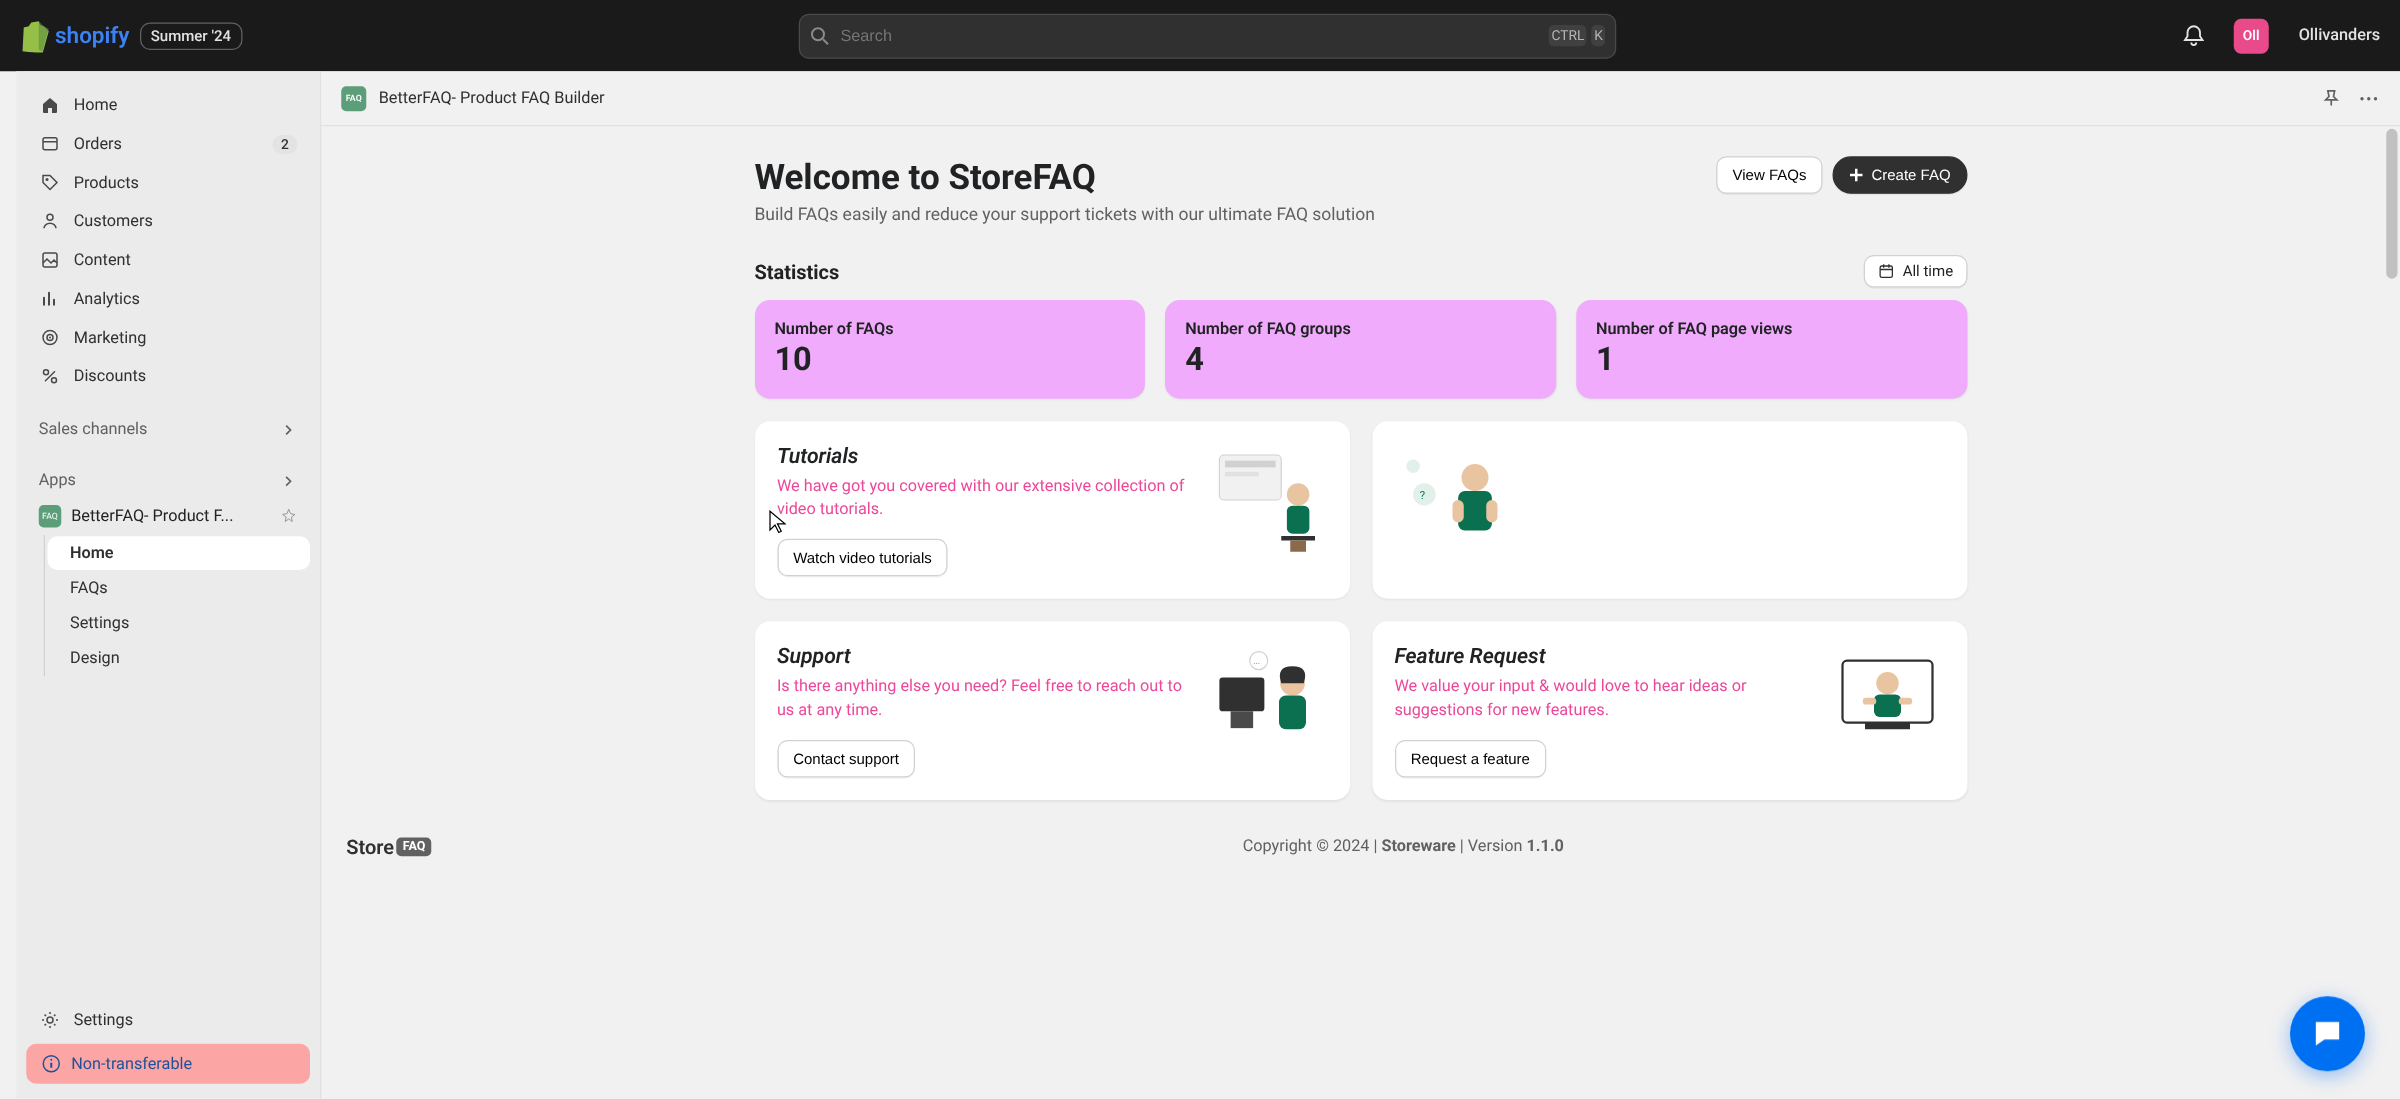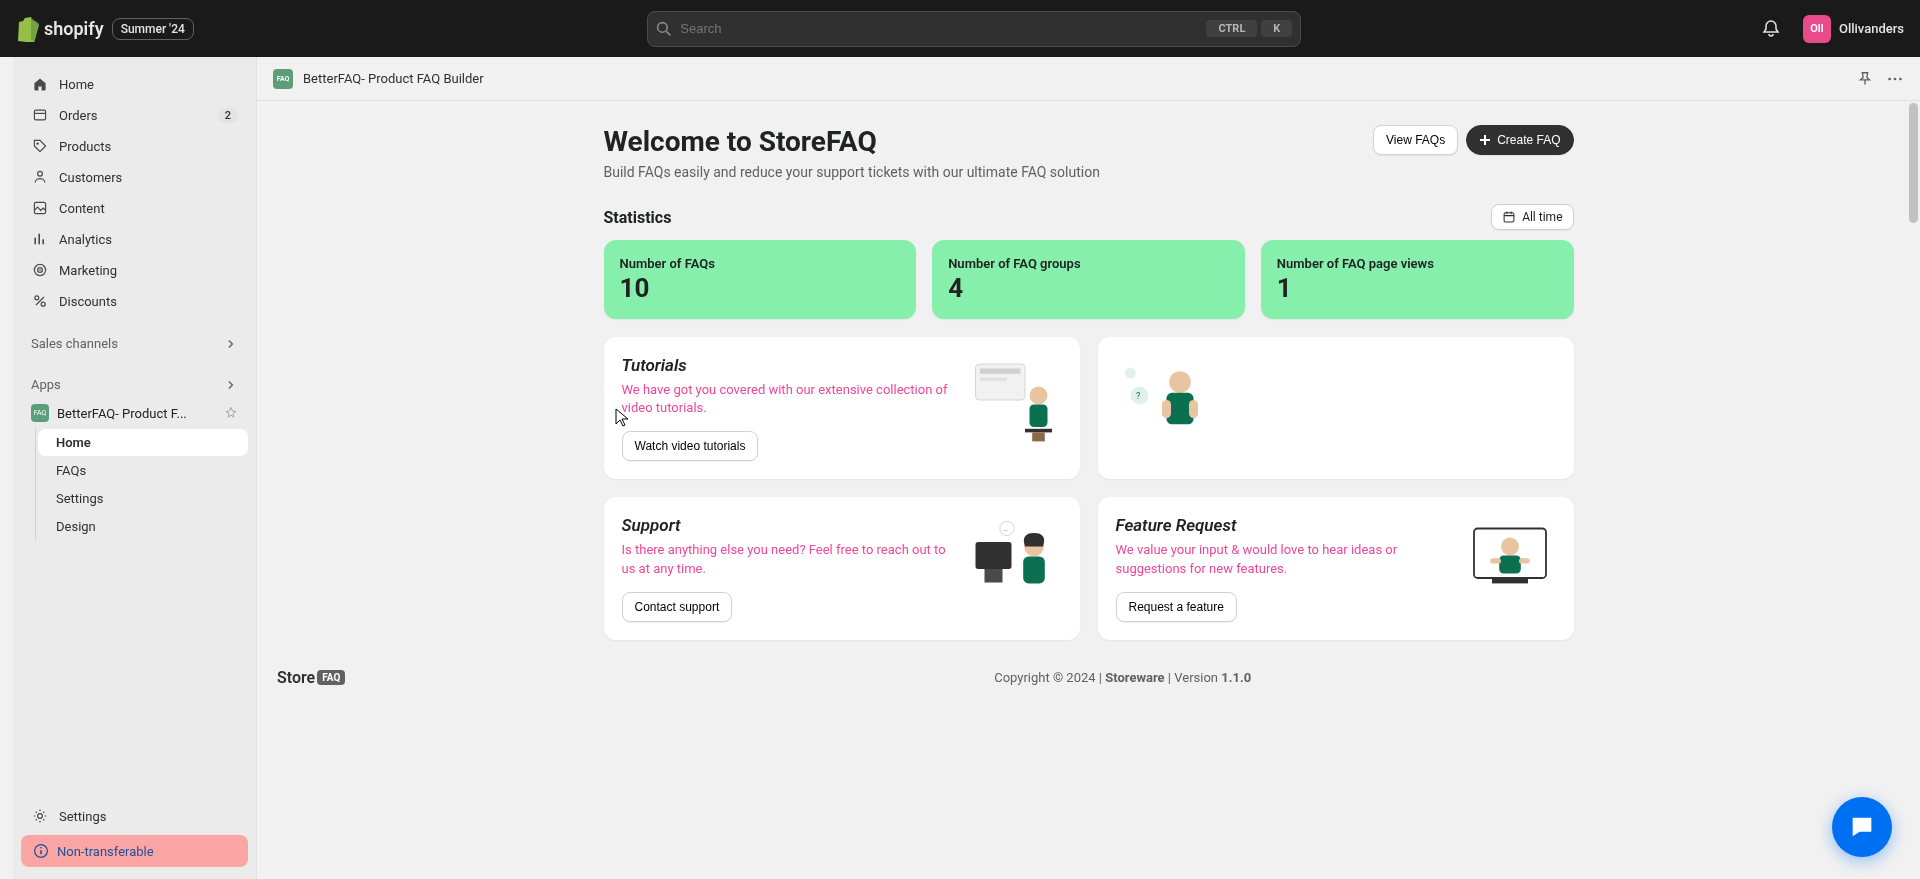--- a/index.html
+++ b/index.html
@@ -1,31 +1,31 @@
 <!DOCTYPE html>
 <html><head>
 <meta charset="utf-8">
 <style>
 * { box-sizing: border-box; margin: 0; padding: 0; }
 body { font-family: -apple-system, BlinkMacSystemFont, "Segoe UI", Roboto, sans-serif; background: #f1f1f1; color: #202223; overflow: hidden; }
 
 
 .topbar { height: 57px; background: #1a1a1a; display: flex; align-items: center; padding: 0 16px; gap: 12px; }
 .logo-group { display: flex; align-items: center; gap: 8px; }
-.shopify-logo { display: flex; align-items: center; color: #e5e5e5; font-weight: 600; font-size: 18px; gap: 4px; }
+.shopify-logo { display: flex; align-items: center; color: #3b82f6; font-weight: 600; font-size: 18px; gap: 4px; }
 .shopify-bag { width: 24px; height: 26px; }
 .badge-summer { border: 1px solid #616161; color: #e3e3e3; font-size: 12px; padding: 3px 8px; border-radius: 8px; font-weight: 500; }
 .search-wrap { flex: 1; display: flex; justify-content: center; }
 .search-box { width: 654px; height: 36px; background: #303030; border: 1px solid #4a4a4a; border-radius: 8px; display: flex; align-items: center; padding: 0 8px; gap: 8px; color: #8a8a8a; }
 .search-box input { flex: 1; background: transparent; border: none; outline: none; color: #e3e3e3; font-size: 13px; }
 .kbd-group { display: flex; gap: 4px; }
-.kbd { background: #404040; color: #b5b5b5; font-size: 11px; padding: 2px 12px; border-radius: 4px; font-weight: 700; }
+.kbd { background: #404040; color: #b5b5b5; font-size: 11px; padding: 2px 2px; border-radius: 4px; font-weight: 400; }
 .topbar-right { display: flex; align-items: center; gap: 16px; }
 .icon-btn { width: 32px; height: 32px; display: flex; align-items: center; justify-content: center; color: #e3e3e3; border-radius: 8px; cursor: pointer; }
-.user-chip { display: flex; align-items: center; gap: 8px; cursor: pointer; }
+.user-chip { display: flex; align-items: center; gap: 24px; cursor: pointer; }
 .avatar { width: 28px; height: 28px; background: #e84a8a; color: #fff; border-radius: 6px; display: flex; align-items: center; justify-content: center; font-size: 11px; font-weight: 600; }
 .username { color: #e3e3e3; font-size: 13px; font-weight: 500; }
 
 
 .layout { display: flex; height: calc(100vh - 57px); }
 .sidebar { width: 244px; background: #ebebeb; display: flex; flex-direction: column; padding: 12px 8px; border-right: 1px solid #e1e1e1; margin-left: 13px; }
 .nav-list { list-style: none; display: flex; flex-direction: column; gap: 1px; }
 .nav-item { display: flex; align-items: center; gap: 10px; padding: 6px 10px; border-radius: 8px; font-size: 13px; color: #303030; cursor: pointer; }
 .nav-item .ico { width: 18px; height: 18px; display: flex; align-items: center; justify-content: center; color: #4a4a4a; }
 .nav-badge { margin-left: auto; background: #e3e3e3; color: #303030; font-size: 11px; padding: 1px 7px; border-radius: 8px; font-weight: 500; }
@@ -50,21 +50,21 @@
 .welcome-row { display: flex; align-items: flex-start; justify-content: space-between; margin-bottom: 6px; }
 .welcome-row h1 { font-size: 28px; font-weight: 700; }
 .btn-row { display: flex; gap: 8px; }
 .btn { font-size: 12px; padding: 7px 12px; border-radius: 8px; border: 1px solid #d1d1d1; background: #fff; cursor: pointer; font-weight: 500; display: flex; align-items: center; gap: 6px; box-shadow: 0 1px 0 rgba(0,0,0,0.05); }
 .btn.primary { background: #303030; color: #fff; border-color: #303030; border-radius: 15px; }
 .subtitle { font-size: 14px; color: #616161; margin-bottom: 24px; }
 .stats-row { display: flex; align-items: center; justify-content: space-between; margin-bottom: 10px; }
 .stats-row h2 { font-size: 16px; font-weight: 700; }
 .stat-filter { font-size: 12px; border: 1px solid #d1d1d1; background: #fff; padding: 5px 10px; border-radius: 8px; display: flex; align-items: center; gap: 6px; cursor: pointer; box-shadow: 0 1px 0 rgba(0,0,0,0.05); }
 .stat-cards { display: flex; gap: 16px; margin-bottom: 18px; }
-.card { flex: 1; background: #86efac; border-radius: 12px; padding: 16px; box-shadow: 0 1px 2px rgba(0,0,0,0.06); }
+.card { flex: 1; background: #f0abfc; border-radius: 12px; padding: 16px; box-shadow: 0 1px 2px rgba(0,0,0,0.06); }
 .stat-label { font-size: 13px; font-weight: 600; margin-bottom: 2px; }
 .stat-value { font-size: 26px; font-weight: 700; }
 .info-grid { display: grid; grid-template-columns: 1fr 1fr; gap: 18px; }
 .info-card { background: #fff; border-radius: 12px; padding: 18px; box-shadow: 0 1px 2px rgba(0,0,0,0.06); display: flex; gap: 12px; }
 .info-card .textcol { flex: 1; }
 .info-card h3 { font-size: 17px; font-weight: 600; margin-bottom: 6px; font-style: italic; }
 .info-card p { font-size: 13px; color: #ec4899; margin-bottom: 14px; line-height: 1.4; }
 .illus { width: 92px; height: 90px; flex-shrink: 0; }
 .footer { display: flex; align-items: center; padding: 16px 20px 8px; font-size: 13px; color: #616161; }
 .footer .store-logo { font-weight: 600; color: #303030; font-size: 16px; display: flex; align-items: center; }

